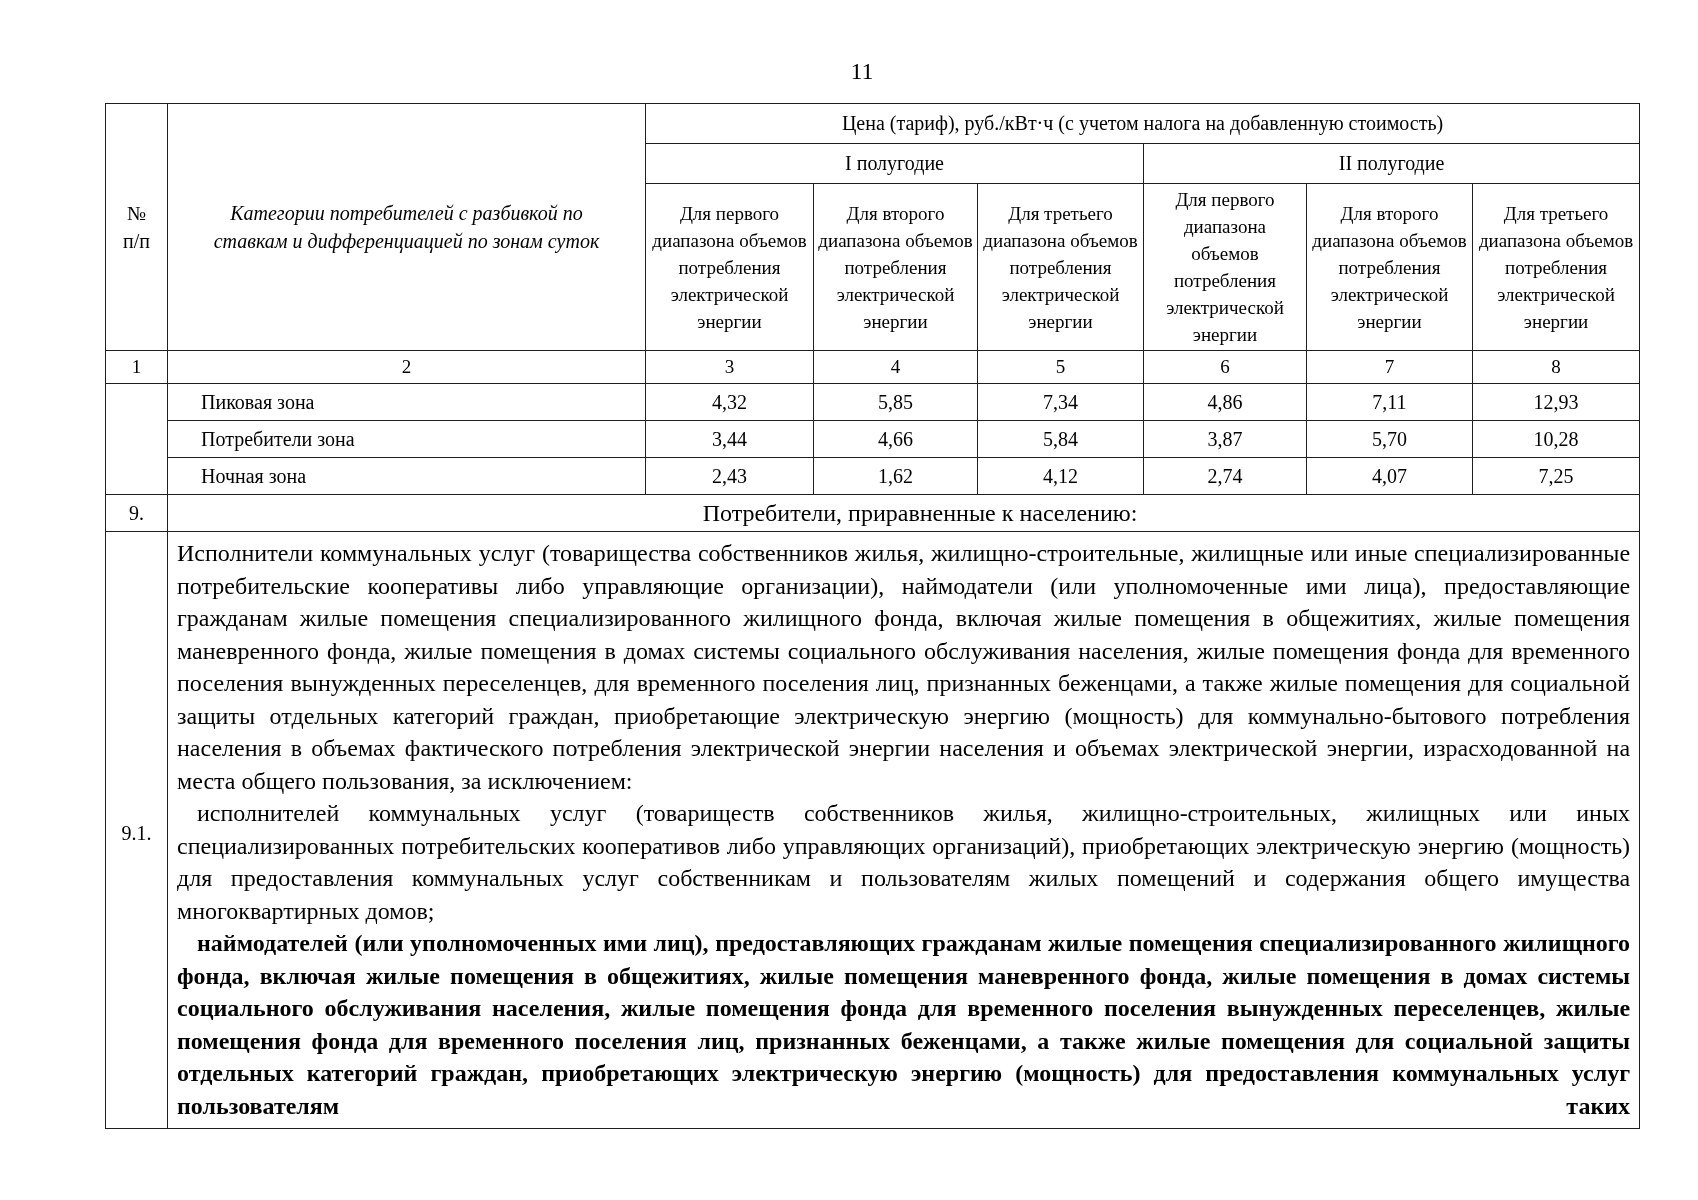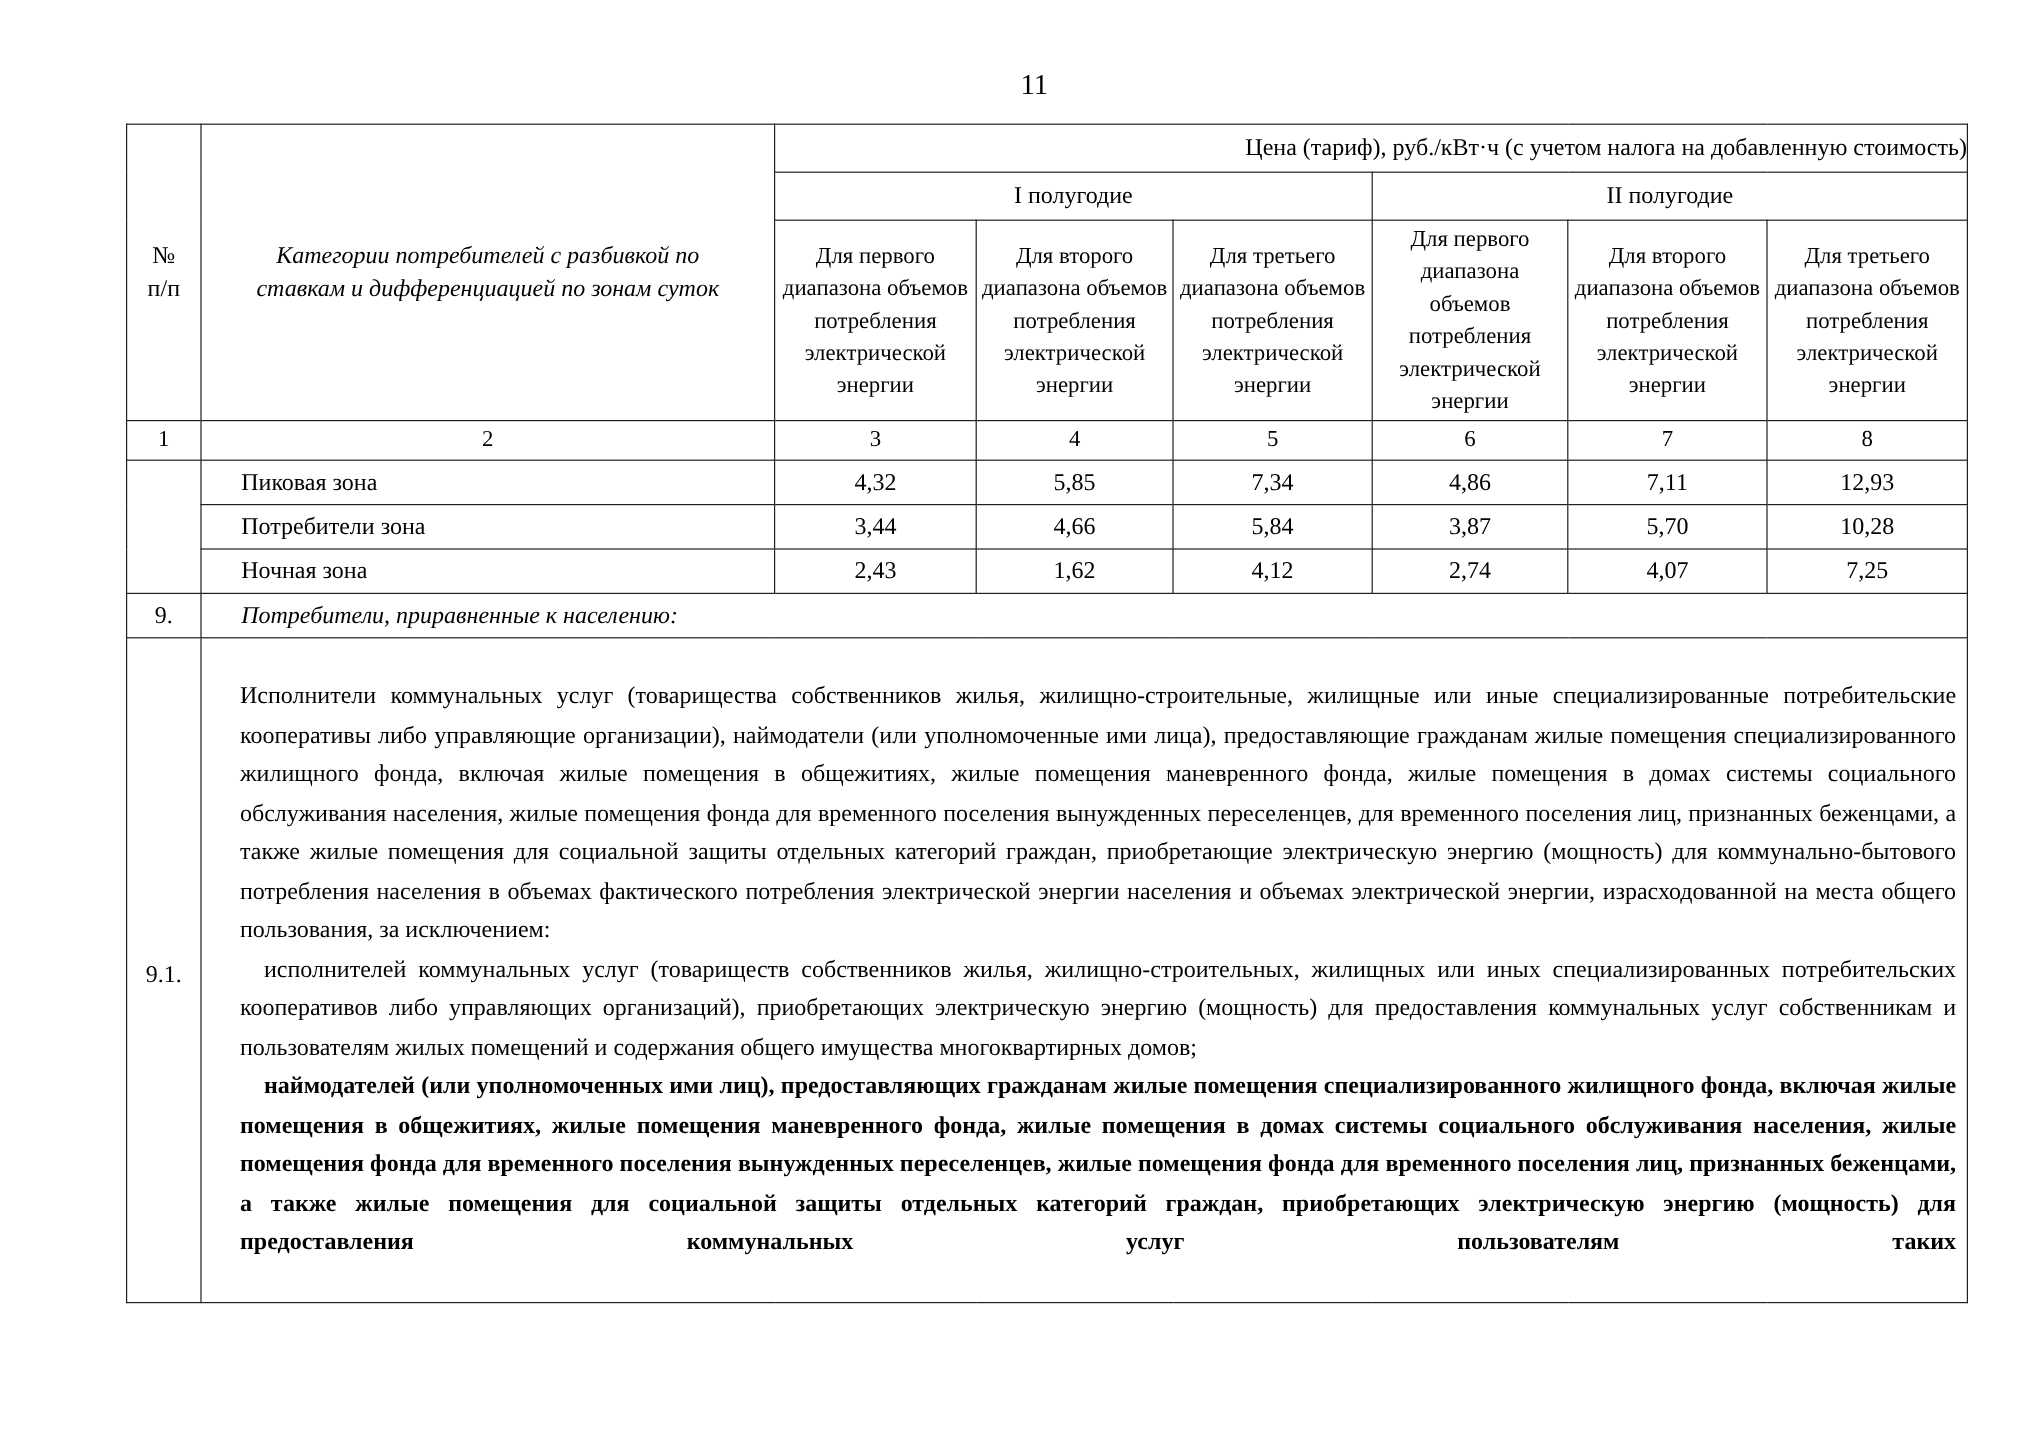--- a/index.html
+++ b/index.html
@@ -26,44 +26,43 @@
     table-layout: fixed;
   }
   table.tariff td, table.tariff th {
     border: 1.5px solid #1f1f1f;
     font-weight: normal;
     vertical-align: middle;
     overflow: hidden;
   }
   .hdr-no { font-size: 20px; text-align: center; line-height: 28px; }
   .hdr-category { font-size: 20px; text-align: center; padding: 0 28px; line-height: 28px; font-style: italic; }
-  .hdr-price { font-size: 20px; text-align: right; height: 40px; }
+  .hdr-price { font-size: 20px; text-align: center; height: 40px; }
   .hdr-half { font-size: 20px; text-align: center; height: 40px; }
   .hdr-range { font-size: 19px; text-align: center; line-height: 27px; height: 167px; padding: 2px 4px; }
   .row-index td { font-size: 19px; text-align: center; height: 33px; }
   .row-zone { height: 37px; }
   .zone-name { font-size: 20px; text-align: left; padding-left: 33px; }
   .zone-value { font-size: 20px; text-align: center; }
   .row-section { height: 37px; }
   .section-no { font-size: 20px; text-align: center; }
-  .section-label { font-size: 20px; text-align: left; padding-left: 33px; font-style: italic; }
+  .section-label { font-size: 24px; text-align: center; padding-left: 33px; }
   .row-legal-no {
     font-size: 20px; text-align: center;
     vertical-align: top; padding-top: 7px;
   }
   .legal-cell {
     vertical-align: top;
     height: 554px;
     padding: 5px 9px 6px 9px;
   }
   .legal-cell p {
-    font-size: 20px;
+    font-size: 24px;
     line-height: 32.5px;
     text-align: justify;
-    margin-left: 23px;
   }
   .legal-cell p.indent { text-indent: 20px; }
   .legal-cell p.fill-last { text-align-last: justify; font-weight: bold; }
 </style>
 </head>
 <body>
 
 <div class="page-number">11</div>
 
 <table class="tariff">

